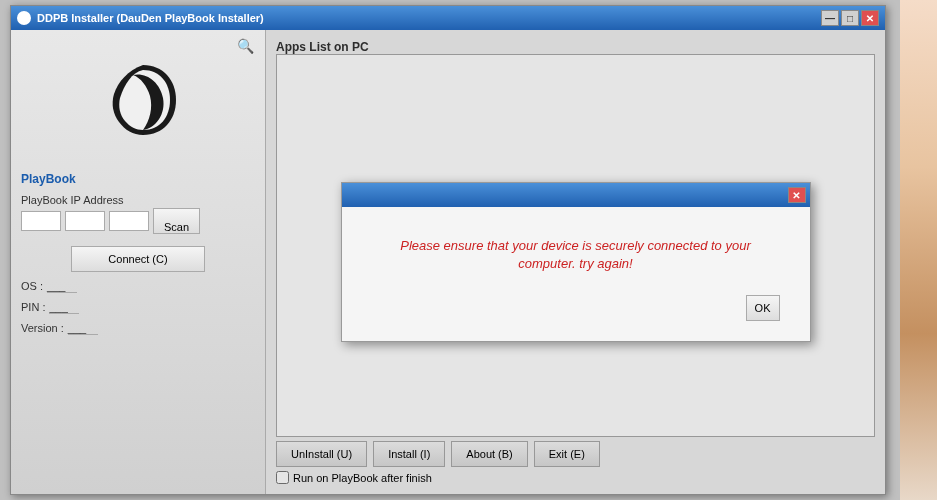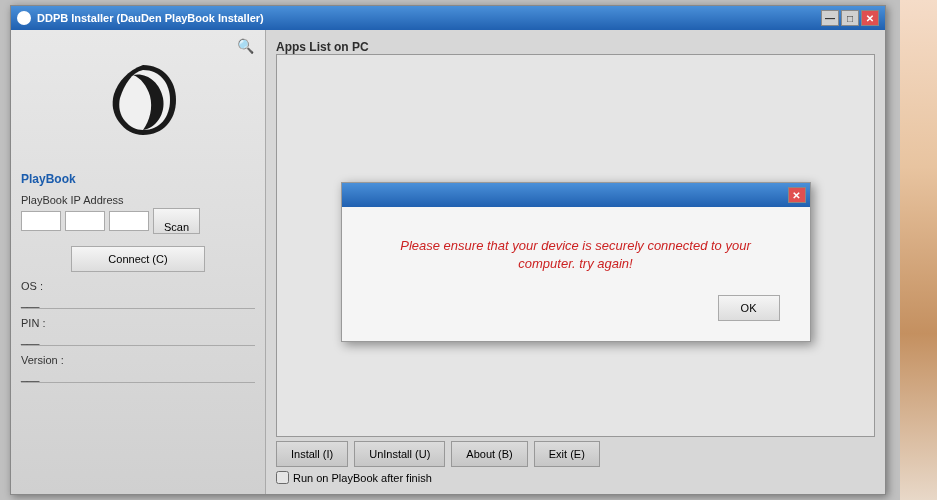--- a/index.html
+++ b/index.html
@@ -167,21 +167,20 @@
       border: 1px solid #aaa;
       cursor: pointer;
       font-size: 11px;
     }
 
     .info-row {
       font-size: 11px;
       color: #333;
       display: flex;
       gap: 4px;
-      flex-direction: column;
     }
 
     .info-value {
       color: #333;
       border-bottom: 1px solid #aaa;
       min-width: 30px;
     }
 
     
     .search-icon-area {
@@ -335,21 +334,21 @@
     }
 
     .dialog-footer {
       display: flex;
       justify-content: flex-end;
       margin-top: 20px;
     }
 
     .ok-btn {
       height: 26px;
-      padding: 0 22px;
+      padding: 0 8px;
       background: linear-gradient(to bottom, #f5f5f5, #ddd);
       border: 1px solid #aaa;
       cursor: pointer;
       font-size: 11px;
       margin-left: 40px;
     }
 
     
     .bg-strip {
       position: absolute;
@@ -434,22 +433,22 @@
 
     <div class="right-panel">
       <div class="apps-list-title">Apps List on PC</div>
 
 
       <div class="apps-list-area"></div>
 
       <div class="bottom-toolbar">
         <div class="bottom-left">
           <div class="bottom-buttons">
+            <button class="bottom-btn">UnInstall (U)</button>
             <button class="bottom-btn">Install (I)</button>
-            <button class="bottom-btn">UnInstall (U)</button>
             <button class="bottom-btn">About (B)</button>
             <button class="bottom-btn">Exit (E)</button>
           </div>
           <div class="run-on-playbook">
             <input type="checkbox" style="">
             <span>Run on PlayBook after finish</span>
           </div>
         </div>
       </div>
 

